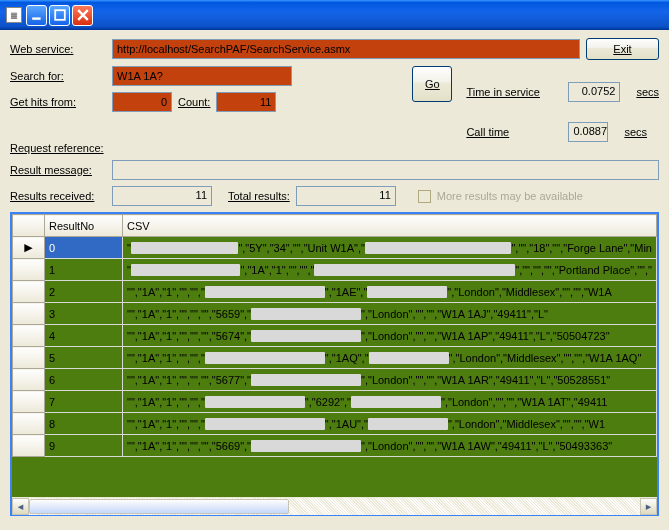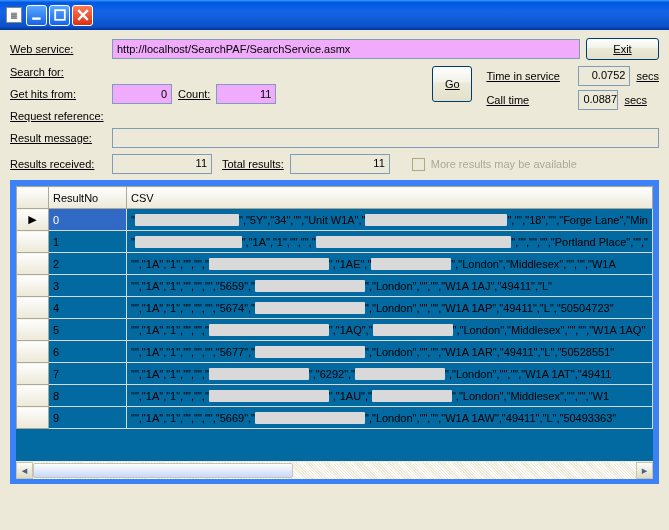--- a/index.html
+++ b/index.html
@@ -19,38 +19,38 @@
     cursor: pointer;
   }
   .titlebar .btn.close { background: linear-gradient(to bottom, #ff7a5a, #d83010); }
   .titlebar .btn svg { width: 12px; height: 12px; }
 
   .client { padding: 8px 10px 6px 10px; height: calc(530px - 30px); position:relative; }
   .row { display: flex; align-items: center; margin-bottom: 6px; gap: 6px; }
   .lbl { color: #000; text-decoration: underline; }
   .lbl.w100 { width: 96px; }
   .txt {
-    border: 1px solid #7f9db9; background: #f0abfc; height: 20px; padding: 2px 4px;
+    border: 1px solid #7f9db9; background: #c2410c; height: 20px; padding: 2px 4px;
     color: #000;
   }
   .txt.ro { background: #ece9d8; text-align: right; }
   .winbtn {
     border: 1px solid #003c74; border-radius: 3px; height: 22px;
     background: linear-gradient(to bottom, #fefefe, #f2f1e9 45%, #ece9d8 46%, #e3e0c9);
     padding: 0 12px; cursor: pointer; display:flex; align-items:center; justify-content:center;
     color:#000;
   }
   .go {
     width: 40px; height: 36px; text-decoration: underline;
   }
   .exit { width: 73px; text-decoration: underline; }
   .chk { width: 13px; height: 13px; border: 1px solid #b1a97e; background: #ece9d8; display:inline-block; }
   .grey { color: #aca899; }
   .results {
-    border: 6px solid #3b82f6; background: #0369a1; height: 304px; display:flex; flex-direction:column;
+    border: 2px solid #3b82f6; background: #4d7c0f; height: 304px; display:flex; flex-direction:column;
   }
   .grid { width: 100%; border-collapse: collapse; table-layout: fixed; }
   .grid th, .grid td {
     border: 1px solid #d8d8d8; height: 22px; padding: 0 4px; text-align: left;
     overflow: hidden; white-space: nowrap;
   }
   .grid th {
     background: linear-gradient(to bottom, #fefefe, #ece9d8);
     border-color: #aca899; font-weight: normal; color: #000;
   }
@@ -77,21 +77,21 @@
     background: linear-gradient(to bottom, #fdfdfb, #c7d8fb); border-radius:2px;
   }
   .redact {
     display:inline-block; height:12px; background:#d9d9d9; vertical-align:middle; border-radius:1px;
   }
   .csvtext { display:flex; align-items:center; gap:0; height:100%; white-space:nowrap; overflow:hidden; }
   .top-section { display:flex; gap:8px; }
   .top-left { flex:1; }
   .go-col { display:flex; justify-content:center; padding: 0 6px; }
   .time-col { display:flex; flex-direction:column; gap:4px; }
-  .trow { display:flex; align-items:center; gap:6px; }
+  .trow { display:flex; align-items:center; gap:16px;margin-top:16px; }
 </style>
 </head>
 <body>
 
 <div class="titlebar">
   <span class="icon">▦</span>
   <div class="btns">
     <div class="btn">
         <svg viewBox="0 0 10 10">
           <rect x="1" y="7" width="7" height="2" fill="#fff"></rect>
@@ -115,20 +115,21 @@
   <div class="row">
     <span class="lbl w100">Web service:</span>
     <input class="txt" style="flex: 1 1 0%;" value="http://localhost/SearchPAF/SearchService.asmx">
     <button class="winbtn exit">Exit</button>
   </div>
 
   <div class="top-section">
     <div class="top-left">
       <div class="row">
         <span class="lbl w100">Search for:</span>
+        <input class="txt" style="width: 180px;" value="W1A 1A?">
       </div>
       <div class="row">
         <span class="lbl w100">Get hits from:</span>
         <input class="txt" style="width: 60px; text-align: right;" value="0">
         <span class="lbl" style="">Count:</span>
         <input class="txt" style="width: 60px; text-align: right;" value="11">
       </div>
     </div>
     <div class="go-col">
       <button class="winbtn go">Go</button>
@@ -152,21 +153,21 @@
   </div>
 
   <div class="row">
     <span class="lbl w100">Result message:</span>
     <span class="txt ro" style="flex:1; text-align:left"></span>
   </div>
 
   <div class="row">
     <span class="lbl w100">Results received:</span>
     <span class="txt ro" style="width:100px">11</span>
-    <span class="lbl" style="margin-left:4px">Total results:</span>
+    <span class="lbl" style="margin-left:10px">Total results:</span>
     <span class="txt ro" style="width:100px">11</span>
     <span class="chk" style="margin-left:16px"></span>
     <span class="grey">More results may be available</span>
   </div>
 
   <div class="results">
     <div class="gridwrap">
       <table class="grid">
         <colgroup>
             <col style="width:32px">

